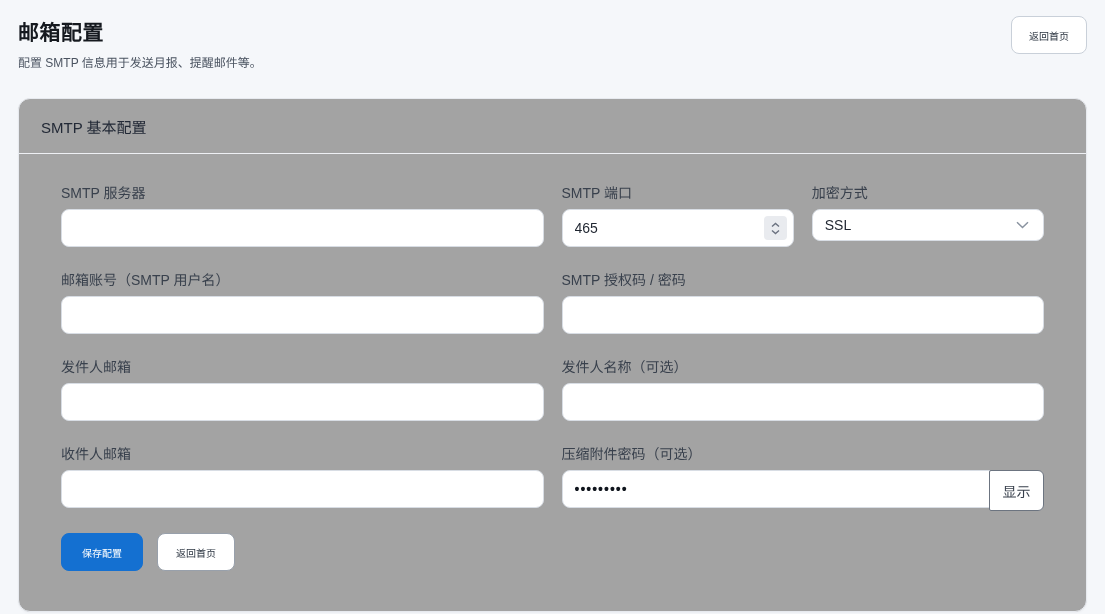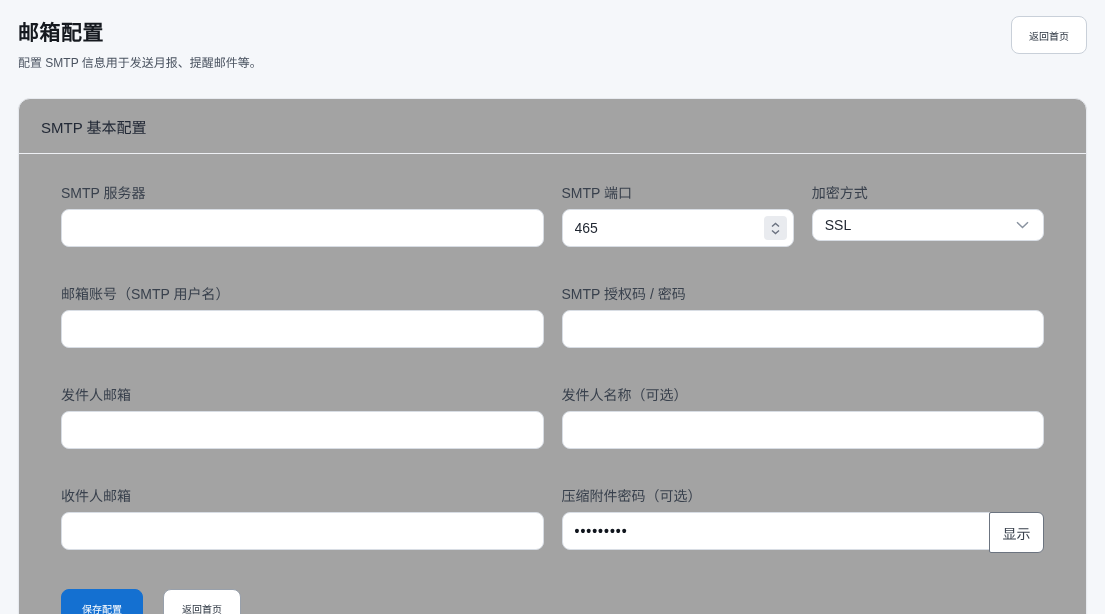--- a/index.html
+++ b/index.html
@@ -61,21 +61,21 @@
     color: #222936;
     border-bottom: 1px solid #eef0f4;
   }
   .card-body { padding: 28px 42px 40px 42px; }
 
   
   .form-row {
     display: grid;
     grid-template-columns: 1fr 1fr;
     column-gap: 18px;
-    margin-bottom: 36px;
+    margin-bottom: 22px;
   }
   .sub-row {
     display: grid;
     grid-template-columns: 1fr 1fr;
     column-gap: 18px;
   }
   .field label {
     display: block;
     font-size: 14px;
     color: #39414d;
@@ -145,21 +145,21 @@
     border-radius: 6px;
     border-top-left-radius: 2px;
     border-bottom-left-radius: 2px;
     background: #ffffff;
     color: #39414d;
     font-size: 14px;
     z-index: 2;
   }
 
   
-  .actions { display: flex; gap: 20px; margin-top: 2px; }
+  .actions { display: flex; gap: 14px; margin-top: 2px; }
   .btn-primary {
     background: #1470d1;
     border: 1px solid #1470d1;
     color: #ffffff;
     height: 38px;
     padding: 0 20px;
   }
   .btn-outline {
     border: 1px solid #98a0ab;
     color: #2b3440;

